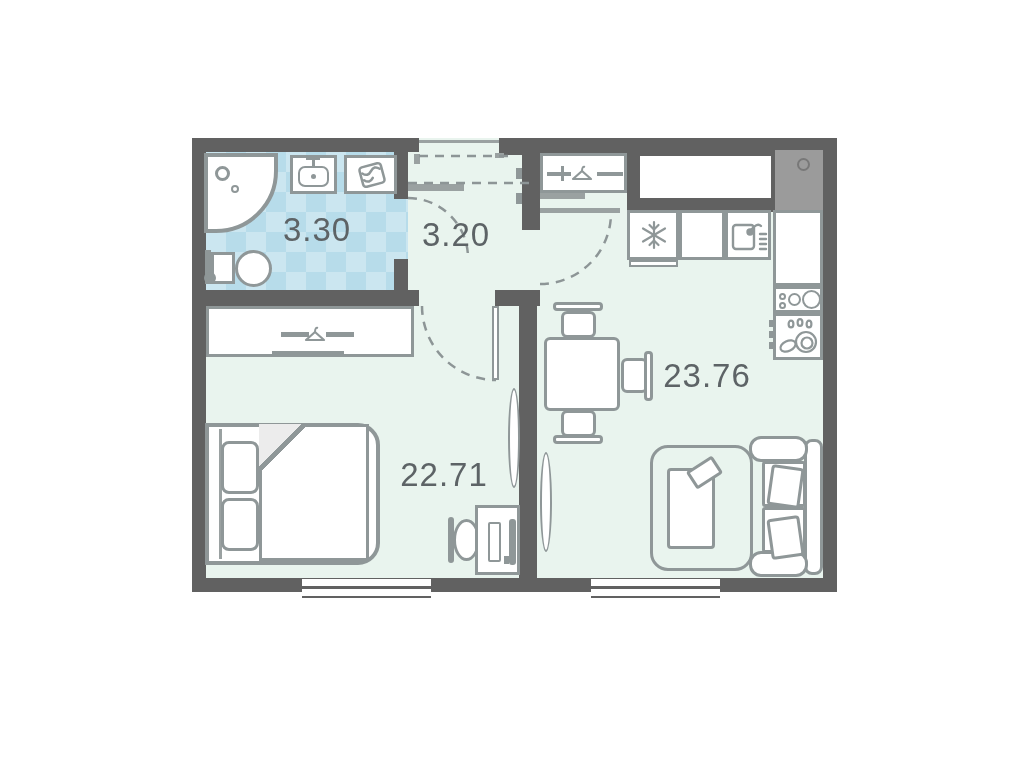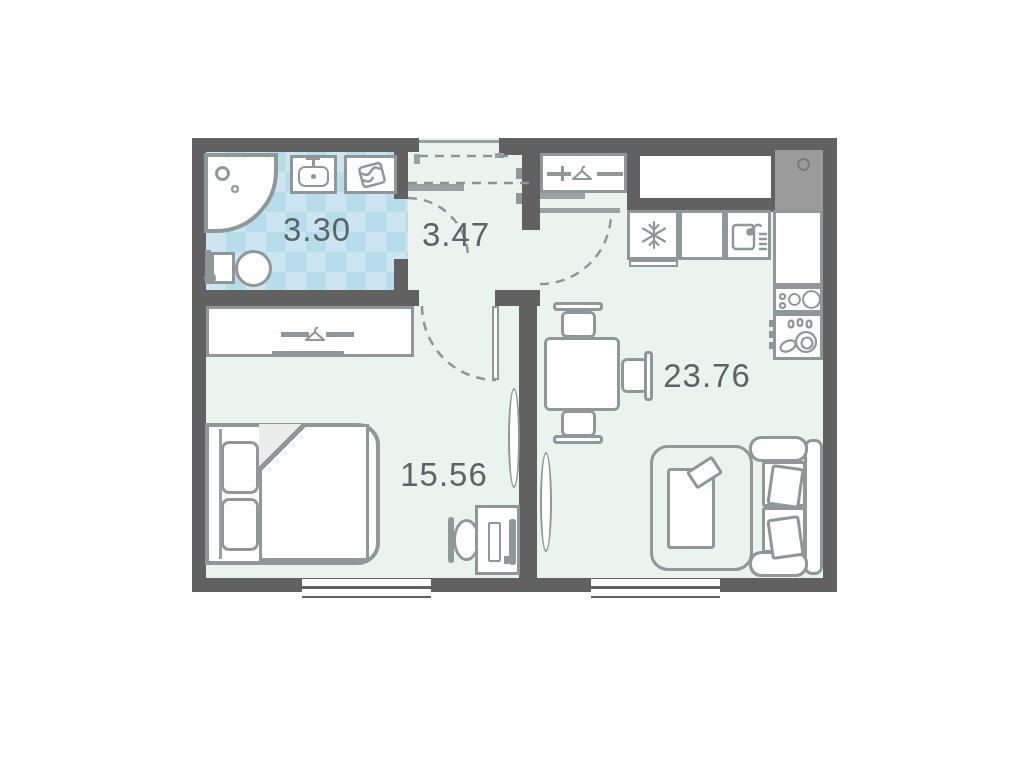--- a/index.html
+++ b/index.html
@@ -210,18 +210,18 @@
 
   <div class="fix" style="left:570px;top:323px;width:44px;height:46px;border-radius:3px;"></div>
   <div class="fix" style="left:570px;top:369px;width:44px;height:46px;border-radius:3px;"></div>
   <div class="fix" style="left:612px;top:301px;width:19px;height:136px;border-radius:8px;"></div>
   <div class="fix" style="left:557px;top:298px;width:59px;height:26px;border-radius:12px;"></div>
   <div class="fix" style="left:557px;top:413px;width:59px;height:26px;border-radius:12px;"></div>
   <div class="fix" style="left:577px;top:328px;width:33px;height:41px;border-radius:4px;transform:rotate(8deg);"></div>
   <div class="fix" style="left:577px;top:379px;width:33px;height:41px;border-radius:4px;transform:rotate(-8deg);"></div>
 
   <div class="area-label" style="left:125px;top:91px;">3.30</div>
-  <div class="area-label" style="left:264px;top:96px;">3.47</div>
+  <div class="area-label" style="left:264px;top:96px;">3.20</div>
   <div class="area-label" style="left:515px;top:237px;">23.76</div>
-  <div class="area-label" style="left:252px;top:336px;">15.56</div>
+  <div class="area-label" style="left:252px;top:336px;">22.71</div>
 
  </div>
 </div>
 
 </body></html>

